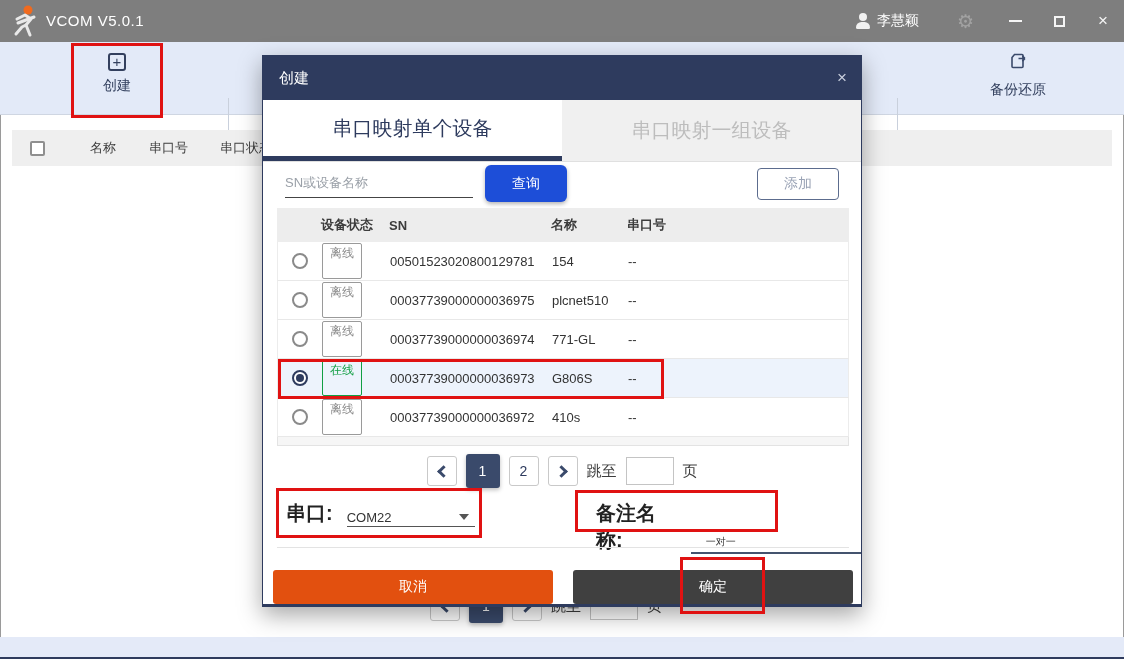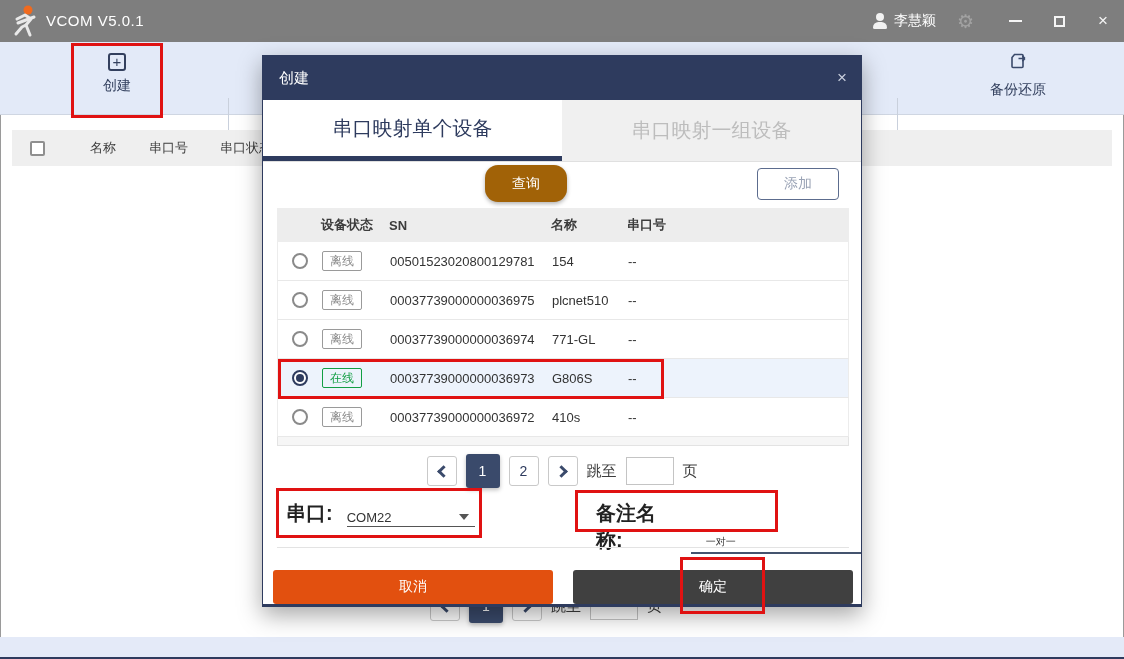--- a/index.html
+++ b/index.html
@@ -9,21 +9,21 @@
 
   
   .titlebar { position:absolute; left:0; top:0; width:1124px; height:42px; background:#7e7e7e; }
   .logo { position:absolute; left:10px; top:4px; width:32px; height:34px; }
   .app-title { position:absolute; left:46px; top:0; height:42px; line-height:42px;
                color:#ffffff; font-size:15px; font-weight:normal; letter-spacing:0.5px; }
   .tb-right { position:absolute; right:0; top:0; height:42px; display:flex; align-items:center; }
   .user-icon { position:relative; width:16px; height:16px; margin-right:6px; }
   .user-icon .head { position:absolute; left:4px; top:0; width:8px; height:8px; border-radius:50%; background:#f2f2f2; }
   .user-icon .body { position:absolute; left:1px; top:9px; width:14px; height:7px; border-radius:7px 7px 2px 2px; background:#f2f2f2; }
-  .user-name { color:#ffffff; font-size:14px; margin-right:21px; }
+  .user-name { color:#ffffff; font-size:14px; margin-right:38px; }
   .gear { color:#a2a2a2; font-size:19px; margin-right:26px; cursor:default; }
   .win-btn { width:30px; height:42px; display:flex; align-items:center; justify-content:center; color:#f5f5f5; }
   .win-min { margin-right:14px; } .win-min i { display:block; width:13px; height:2px; background:#f5f5f5; }
   .win-max { margin-right:14px; } .win-max i { display:block; width:11px; height:11px; border:2px solid #f5f5f5; }
   .win-close { font-size:17px; margin-right:6px; }
 
   
   .toolbar { position:absolute; left:0; top:42px; width:1124px; height:73px; background:#e3eaf8;
              border-bottom:1px solid #cfd6e2; }
   .tool-group { position:absolute; top:6px; width:90px; display:flex; flex-direction:column; align-items:center; cursor:pointer; }
@@ -68,39 +68,39 @@
   .modal-title { color:#ffffff; font-size:15px; margin-left:16px; }
   .modal-close { position:absolute; right:14px; top:0; height:44px; line-height:44px; color:#c9cfdd; font-size:17px; cursor:pointer; }
   .tabs { position:absolute; left:0; top:44px; width:100%; height:62px; display:flex; border-bottom:1px solid #e0e0e0; }
   .tab { flex:1; display:flex; align-items:center; justify-content:center; font-size:20px; cursor:pointer; }
   .tab.active { background:#ffffff; color:#2e3b5e; border-bottom:5px solid #2e3b5e; }
   .tab.inactive { background:#f0f0f0; color:#bdbdbd; }
 
   .search-input { position:absolute; left:22px; top:112px; width:188px; height:30px; border:none; outline:none;
                   border-bottom:1px solid #444; font-size:13px; color:#333; background:transparent; }
   .search-input::placeholder { color:#9aa0a8; }
-  .query-btn { position:absolute; left:222px; top:109px; width:82px; height:37px; background:#a16207; color:#fff;
-               border:none; border-radius:13px; font-size:14px; box-shadow:0 2px 4px rgba(0,0,0,0.3); cursor:pointer; }
+  .query-btn { position:absolute; left:222px; top:109px; width:82px; height:37px; background:#1d4ed8; color:#fff;
+               border:none; border-radius:6px; font-size:14px; box-shadow:0 2px 4px rgba(0,0,0,0.3); cursor:pointer; }
   .add-btn { position:absolute; left:494px; top:112px; width:82px; height:32px; background:#fff; color:#9aa3b5;
              border:1px solid #5c6c8e; border-radius:4px; font-size:14px; cursor:pointer; }
 
   .m-table { position:absolute; left:14px; top:152px; width:572px; }
   .m-thead { height:34px; background:#ededed; display:flex; align-items:center; font-size:13px; font-weight:bold; color:#3c3c3c; }
   .m-row { height:39px; background:#fff; display:flex; align-items:center; font-size:13px; color:#333;
            border-bottom:1px solid #e8e8e8; border-left:1px solid #ececec; border-right:1px solid #ececec; }
   .m-row.selected { background:#edf3fc; }
   .c-radio { width:44px; display:flex; justify-content:center; }
   .c-status { width:68px; }
   .c-sn { width:162px; }
   .c-name { width:76px; }
   .c-port { width:60px; }
   .radio { width:16px; height:16px; border-radius:50%; border:2px solid #8a8a8a; background:#fff; position:relative; }
   .radio.checked { border-color:#2e3b5e; }
   .radio.checked::after { content:""; position:absolute; left:2px; top:2px; width:8px; height:8px; border-radius:50%; background:#2e3b5e; }
-  .badge { display:inline-block; width:40px; height:20px; line-height:18px; text-align:center; border-radius:2px; font-size:12px; }
+  .badge { display:inline-block; width:40px; height:36px; line-height:18px; text-align:center; border-radius:2px; font-size:12px; }
   .badge.offline { border:1px solid #9a9a9a; color:#8a8a8a; }
   .badge.online { border:1px solid #129e43; color:#129e43; }
   .hscroll { height:9px; background:#f6f6f6; border:1px solid #e3e3e3; border-top:none; }
 
   .modal-pagination { position:absolute; left:0; top:398px; width:100%; display:flex; align-items:center; justify-content:center; gap:9px; }
 
   .serial-row { position:absolute; left:23px; top:444px; display:flex; align-items:flex-end; }
   .field-label { font-size:20px; font-weight:bold; color:#222; }
   .serial-select { position:relative; width:128px; margin-left:14px; border-bottom:1px solid #555; cursor:pointer; }
   .serial-value { font-size:13px; color:#333; }
@@ -204,20 +204,21 @@
     <div class="modal-header">
       <span class="modal-title">创建</span>
       <span class="modal-close">×</span>
     </div>
 
     <div class="tabs">
       <div class="tab active">串口映射单个设备</div>
       <div class="tab inactive">串口映射一组设备</div>
     </div>
 
+    <input class="search-input" placeholder="SN或设备名称" style="">
     <button class="query-btn">查询</button>
     <button class="add-btn">添加</button>
 
     <div class="m-table">
       <div class="m-thead">
         <span class="c-radio"></span>
         <span class="c-status">设备状态</span>
         <span class="c-sn">SN</span>
         <span class="c-name">名称</span>
         <span class="c-port">串口号</span>

